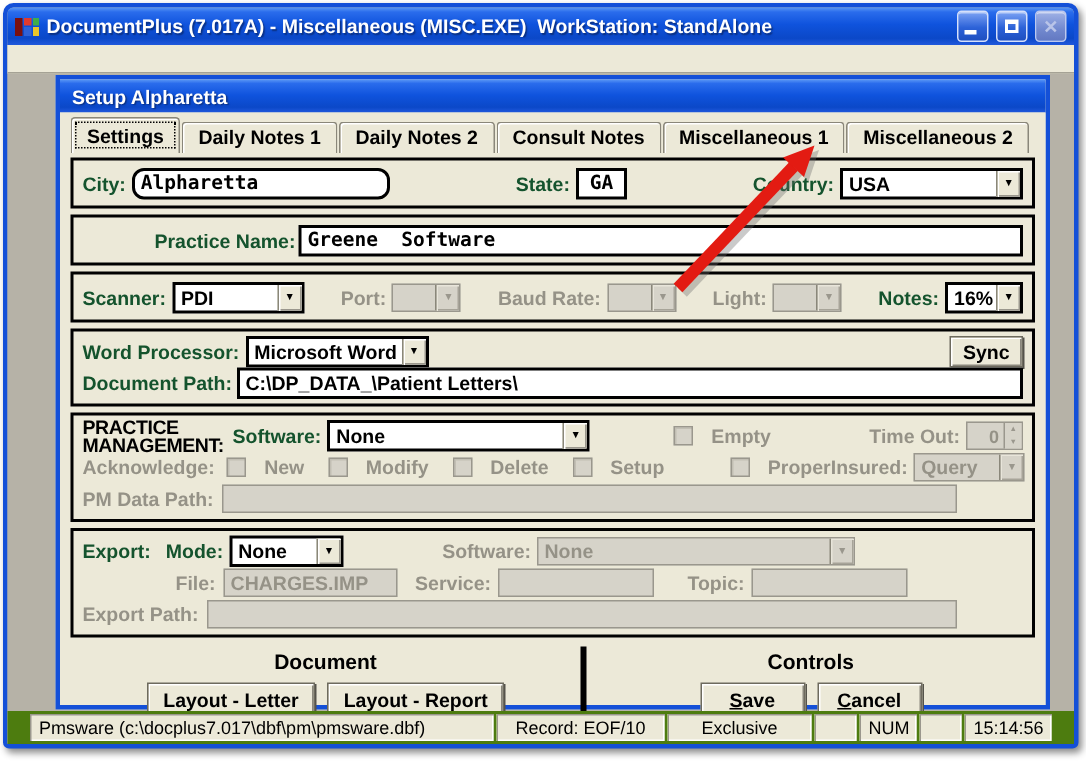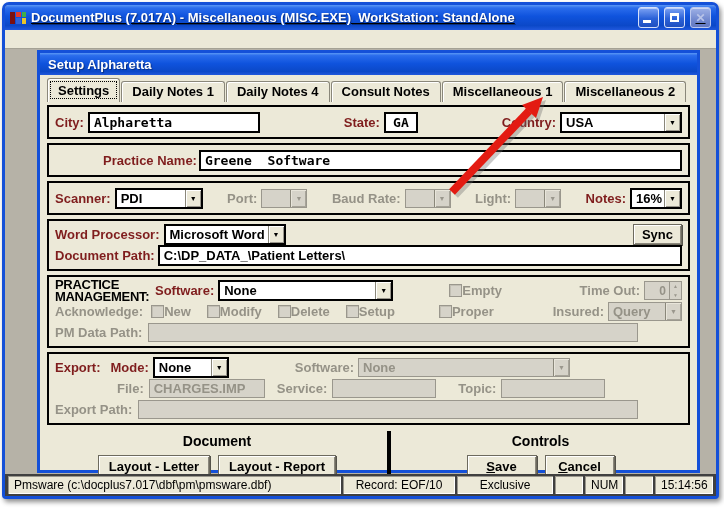--- a/index.html
+++ b/index.html
@@ -3,21 +3,21 @@
 <meta charset="utf-8">
 <style>
   * { box-sizing: border-box; margin: 0; padding: 0; }
   html,body { width:724px; height:514px; background:#fff; overflow:hidden;
     font-family:"Liberation Sans", sans-serif; }
   body { position:relative; }
 
   
   .win { position:absolute; left:2px; top:2px; width:717px; height:497px;
     border:3px solid #1450d8; border-radius:7px 7px 4px 4px;
-    box-shadow:2px 3px 5px rgba(0,0,0,.45); background:#b6b2a7;text-decoration:underline; }
+    box-shadow:2px 3px 5px rgba(0,0,0,.45); background:#b6b2a7; }
   .titlebar { height:25px; display:flex; align-items:center; gap:5px; padding:0 5px;
     background:linear-gradient(180deg,#5a97f5 0%,#2a6cec 12%,#0f53dd 45%,#0b48c8 82%,#2058dc 100%);
     border-radius:4px 4px 0 0; }
   .t-text { color:#fff; font-weight:bold; font-size:13px; white-space:pre;
     text-shadow:1px 1px 1px #0a2f80; flex:1; overflow:hidden; }
   .appicon { width:16px; height:16px; display:inline-block; position:relative; flex:0 0 16px; }
   .appicon i { position:absolute; }
   .tbtn { width:21px; height:21px; border-radius:3px; border:1px solid #d6e0fa;
     display:flex; align-items:center; justify-content:center; color:#fff;
     font-weight:bold; font-size:11px; position:relative;
@@ -25,22 +25,22 @@
     box-shadow:inset 0 1px 0 rgba(255,255,255,.5); }
   .tbtn .mingl { position:absolute; left:4px; bottom:4px; width:8px; height:3px; background:#fff; }
   .tbtn .maxgl { width:9px; height:9px; border:2px solid #fff; border-top-width:3px; }
   .tbtn.close { background:linear-gradient(180deg,#9fb1e6,#7289cf 60%,#6379c2);
     border-color:#bcc8ee; color:#b9c4e8; font-size:12px; }
 
   .client { position:absolute; left:0; right:0; top:25px; bottom:0; background:#b6b2a7; }
   .topstrip { height:19px; background:#ece9d8; border-bottom:1px solid #a5a295; }
 
   
-  .statusbar { position:absolute; left:0; right:0; bottom:0; height:22px; background:#404040;
-    display:flex; align-items:center; gap:2px; padding:0 3px; font-size:12px; color:#000; }
+  .statusbar { position:absolute; left:0; right:0; bottom:0; height:22px; background:#4d7c0f;
+    display:flex; align-items:center; gap:2px; padding:0 15px; font-size:12px; color:#000; }
   .sp { background:#ece9d8; box-shadow:inset 1px 1px 0 #9a978d, inset -1px -1px 0 #fff;
     padding:2px 6px; white-space:nowrap; overflow:hidden; height:18px; }
   .sp.c { text-align:center; }
 
   
   .dlg { position:absolute; left:32px; top:20px; width:663px; height:423px;
     border:3px solid #1450d8; background:#ece9d8; }
   .dlgtitle { height:22px; display:flex; align-items:center; padding:0 8px;
     background:linear-gradient(180deg,#5a97f5 0%,#2a6cec 12%,#0f53dd 48%,#0b48c8 84%,#2058dc 100%);
     color:#fff; font-weight:bold; font-size:13px; text-shadow:1px 1px 1px #0a2f80; }
@@ -52,40 +52,40 @@
     background:#ece9d8; border:1px solid #8a877a; border-bottom:none;
     border-radius:3px 3px 0 0; box-shadow:inset 1px 1px 0 #fff; margin-right:1px;
     white-space:nowrap; cursor:default; }
   .tab.active { height:24px; padding-top:4px; outline:1px dotted #000; outline-offset:-4px; z-index:2; }
 
   
   .grp { border:2px solid #000; background:#ece9d8; padding:3px 6px; margin-bottom:4px; }
   .row { display:flex; align-items:center; height:24px; }
   .row.s { height:21px; }
   .pair { display:flex; align-items:center; gap:4px; }
-  .lbl { font-weight:bold; font-size:13px; color:#7f1d1d; white-space:nowrap; }
+  .lbl { font-weight:bold; font-size:13px; color:#14532d; white-space:nowrap; }
   .lbl.dis { color:#959287; }
   .spacer { flex:1; }
 
   .tbox { display:inline-flex; align-items:center; background:#fff; border:2px solid #000;
     height:21px; padding:0 4px; font-weight:bold; font-size:13px; white-space:pre; overflow:hidden; }
   .tbox.mono { font-family:"DejaVu Sans Mono", monospace; font-size:13px; }
   .tbox.dis { background:#d6d3c9; border:1px solid #9a978d; color:#959287; height:19px; }
 
   .combo { display:inline-flex; align-items:stretch; border:2px solid #000; background:#fff; height:21px; }
   .combo .cval { flex:1; display:flex; align-items:center; padding:0 4px; font-weight:bold;
     font-size:13px; white-space:nowrap; overflow:hidden; }
   .combo .dd { width:16px; display:flex; align-items:center; justify-content:center;
     background:#ece9d8; border-left:1px solid #8a877a;
     box-shadow:inset 1px 1px 0 #fff, inset -1px -1px 0 #9a978d; font-size:7px; color:#000; }
   .combo.dis { border:1px solid #9a978d; background:#d6d3c9; height:19px; }
   .combo.dis .cval { color:#959287; }
   .combo.dis .dd { background:#d6d3c9; color:#9a978d; box-shadow:inset 1px 1px 0 #e8e5da, inset -1px -1px 0 #a7a499; }
 
-  .chk { display:flex; align-items:center; gap:0; }
+  .chk { display:flex; align-items:center; gap:12px; }
   .chk .box { width:13px; height:13px; background:#d6d3c9; border:1px solid #9a978d;
     box-shadow:inset 1px 1px 0 #c2bfb4; }
 
   .spin { display:inline-flex; border:1px solid #9a978d; background:#d6d3c9; height:19px; width:38px; }
   .spin .sval { flex:1; display:flex; align-items:center; justify-content:flex-end; padding:0 3px;
     color:#959287; font-weight:bold; font-size:12px; }
   .spin .arr { width:12px; display:flex; flex-direction:column; border-left:1px solid #9a978d; }
   .spin .arr span { flex:1; display:flex; align-items:center; justify-content:center;
     font-size:5px; color:#9a978d; background:#d6d3c9; }
 
@@ -136,31 +136,31 @@
 
     <div class="dlg">
       <div class="dlgtitle">
         <span>Setup Alpharetta</span>
       </div>
       <div class="dlgbody">
 
         <div class="tabs">
           <span class="tab active">Settings</span>
           <span class="tab">Daily Notes 1</span>
-          <span class="tab">Daily Notes 4</span>
+          <span class="tab">Daily Notes 2</span>
           <span class="tab">Consult Notes</span>
           <span class="tab">Miscellaneous 1</span>
           <span class="tab">Miscellaneous 2</span>
         </div>
 
         <div class="grp">
           <div class="row">
             <span class="pair">
               <span class="lbl">City:</span>
-              <span class="tbox mono" style="width:172px;">Alpharetta</span>
+              <span class="tbox mono" style="width:172px;border-radius:8px;">Alpharetta</span>
             </span>
             <span class="spacer"></span>
             <span class="pair">
               <span class="lbl">State:</span>
               <span class="tbox mono" style="width:34px;justify-content:center;">GA</span>
             </span>
             <span class="spacer"></span>
             <span class="pair">
               <span class="lbl">Country:</span>
               <span class="combo" style="width:122px;">

